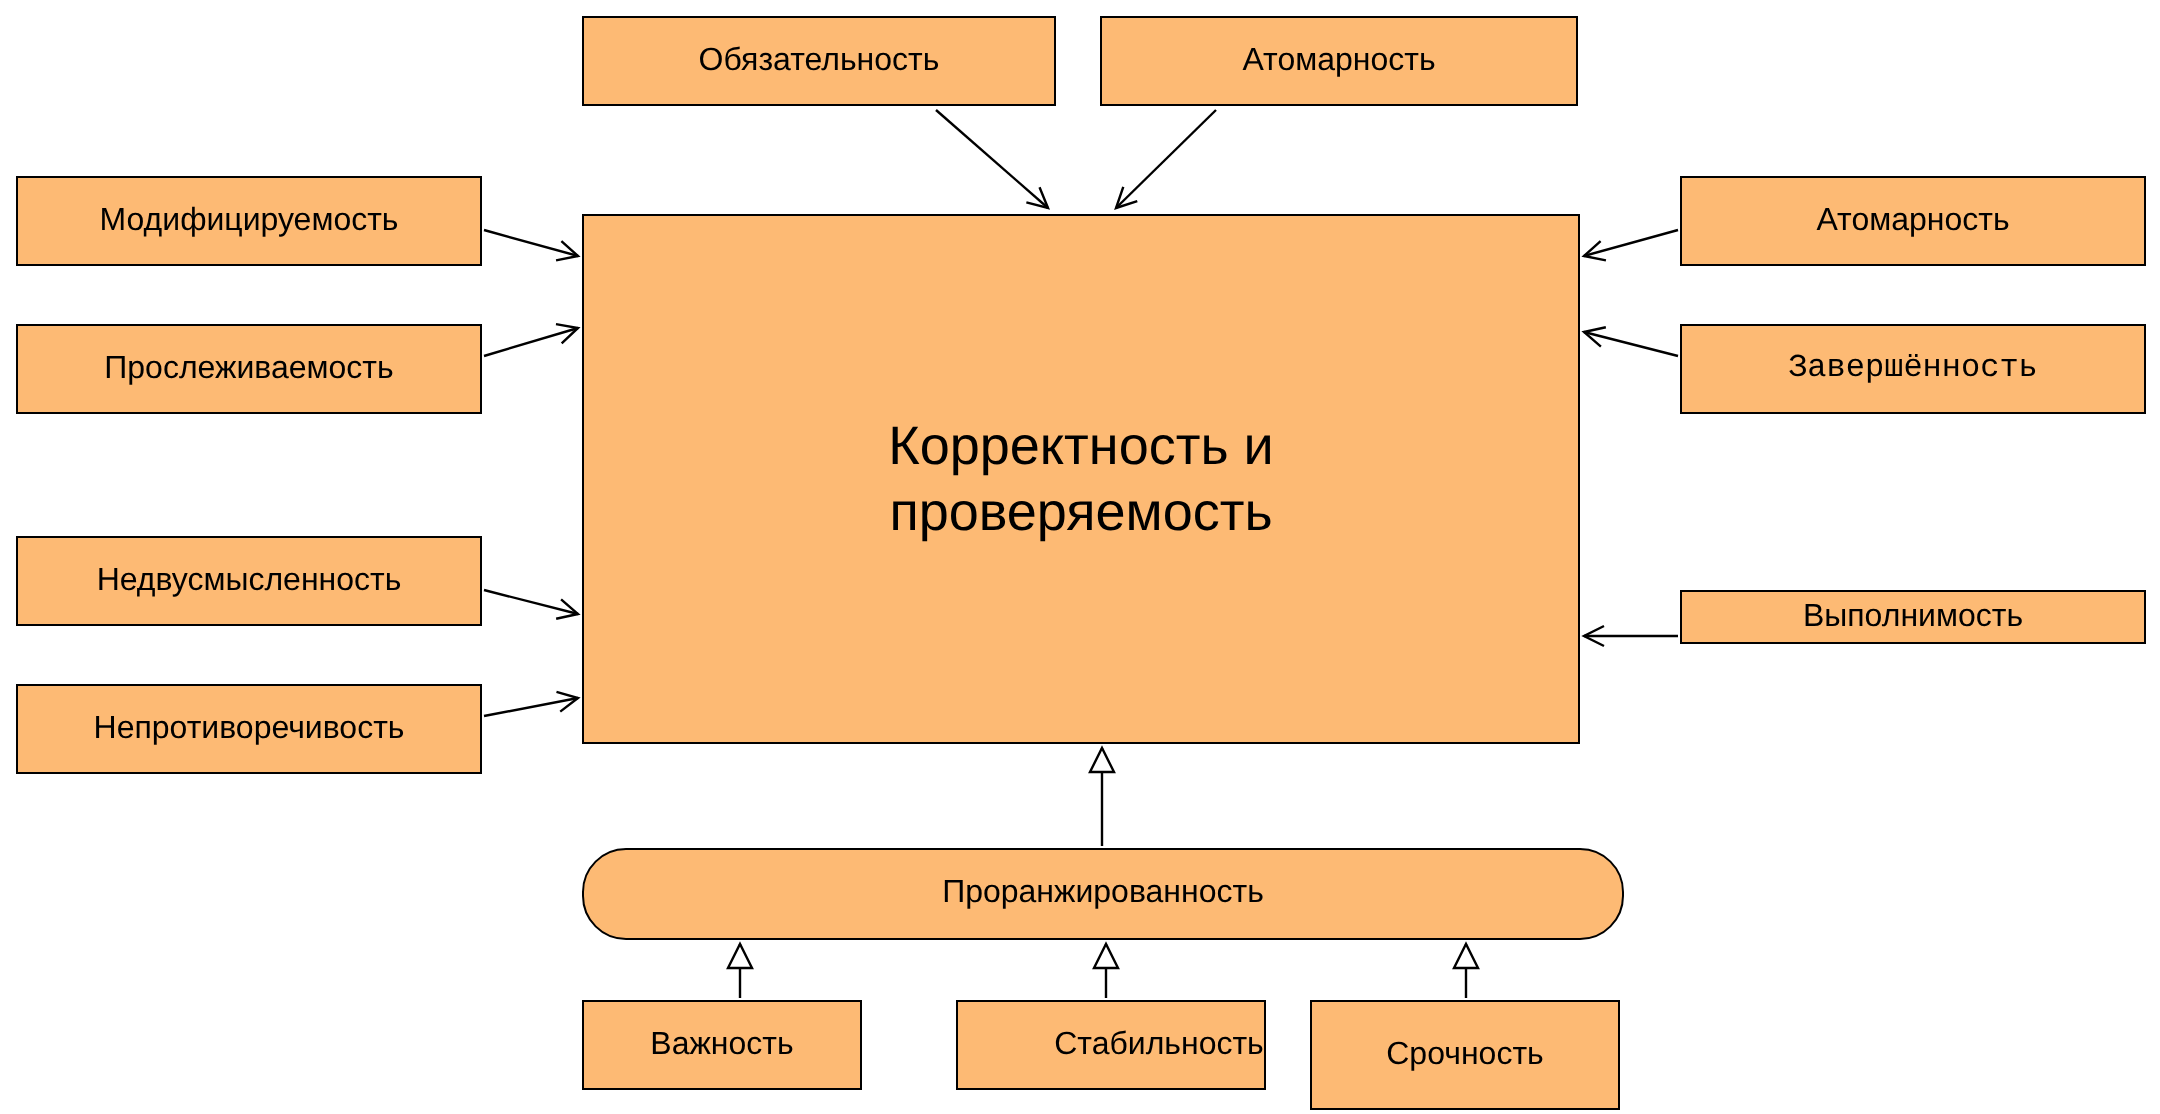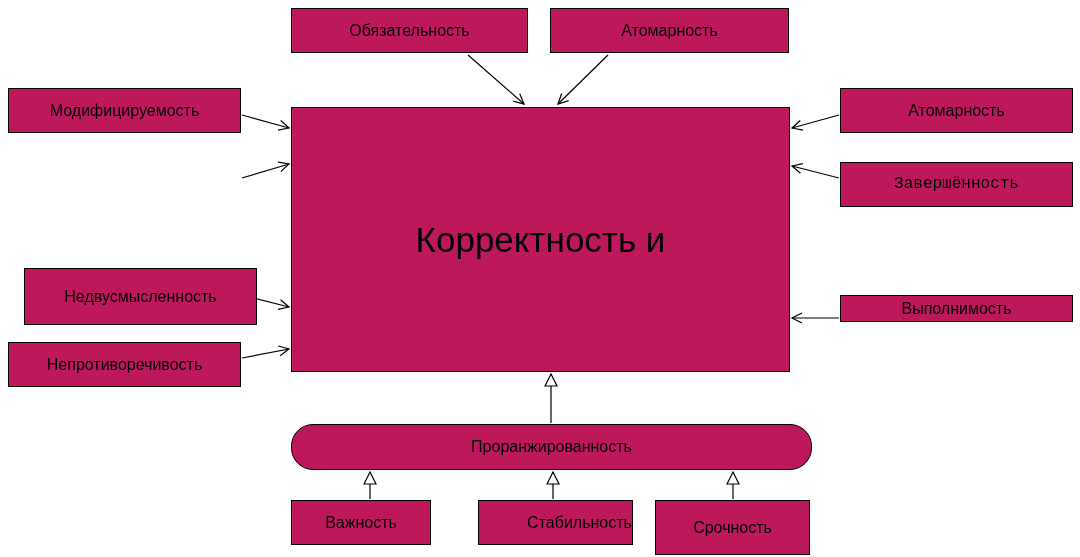--- a/index.html
+++ b/index.html
@@ -19,41 +19,41 @@
     position: absolute;
     left: 0;
     top: 0;
     width: 1080px;
     height: 557px;
   }
   .box {
     position: absolute;
     box-sizing: border-box;
     border: 1px solid #000000;
-    background: #be185d;
+    background: #fdba74;
     display: flex;
     align-items: center;
     justify-content: center;
     color: #000000;
     font-size: 16px;
     text-align: center;
     line-height: 1.2;
   }
   .center-box {
     left: 291px; top: 107px; width: 499px; height: 265px;
-    font-size: 35px;
+    font-size: 27px;
   }
   .center-text div { text-align: center; }
 
   .b-obligatoriness { left: 291px; top: 8px;   width: 237px; height: 45px; }
   .b-relevance      { left: 550px; top: 8px;   width: 239px; height: 45px; }
 
   .b-modifiability  { left: 8px;   top: 88px;  width: 233px; height: 45px; }
   .b-traceability   { left: 8px;   top: 162px; width: 233px; height: 45px; }
-  .b-unambiguity    { left: 24px;   top: 268px; width: 233px; height: 57px; }
+  .b-unambiguity    { left: 8px;   top: 268px; width: 233px; height: 45px; }
   .b-consistency    { left: 8px;   top: 342px; width: 233px; height: 45px; }
 
   .b-atomicity      { left: 840px; top: 88px;  width: 233px; height: 45px; }
   .b-completeness   { left: 840px; top: 162px; width: 233px; height: 45px; font-family: Liberation Mono, monospace; }
   .b-feasibility    { left: 840px; top: 295px; width: 233px; height: 27px; }
 
   .b-ranked         { left: 291px; top: 424px; width: 521px; height: 46px; border-radius: 22px; }
   .b-importance     { left: 291px; top: 500px; width: 140px; height: 45px; }
   .b-stability      { left: 478px; top: 500px; width: 155px; height: 45px; padding-left: 48px; }
   .b-urgency        { left: 655px; top: 500px; width: 155px; height: 55px; }
@@ -87,32 +87,36 @@
 
     <line x1="551" y1="423" x2="551" y2="374" stroke="#000000" stroke-width="1.2" marker-end="url(#tri-hollow)"></line>
     <line x1="370" y1="499" x2="370" y2="472" stroke="#000000" stroke-width="1.2" marker-end="url(#tri-hollow)"></line>
     <line x1="553" y1="499" x2="553" y2="472" stroke="#000000" stroke-width="1.2" marker-end="url(#tri-hollow)"></line>
     <line x1="733" y1="499" x2="733" y2="472" stroke="#000000" stroke-width="1.2" marker-end="url(#tri-hollow)"></line>
   </svg>
 
   <div class="box center-box">
     <div class="center-text">
       <div>Корректность и</div>
+      <div>проверяемость</div>
     </div>
   </div>
 
   <div class="box b-obligatoriness">
     <span>Обязательность</span>
   </div>
   <div class="box b-relevance">
     <span>Атомарность</span>
   </div>
 
   <div class="box b-modifiability">
     <span>Модифицируемость</span>
+  </div>
+  <div class="box b-traceability">
+    <span>Прослеживаемость</span>
   </div>
   <div class="box b-unambiguity">
     <span>Недвусмысленность</span>
   </div>
   <div class="box b-consistency">
     <span>Непротиворечивость</span>
   </div>
 
   <div class="box b-atomicity">
     <span>Атомарность</span>

